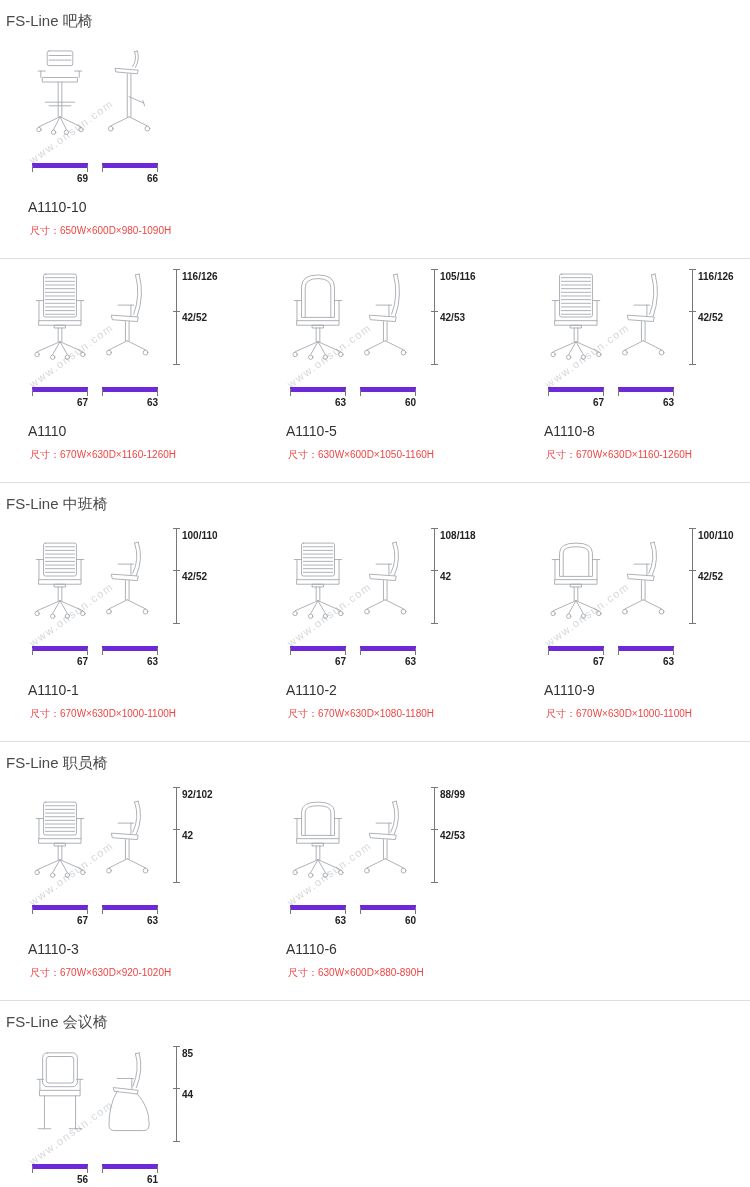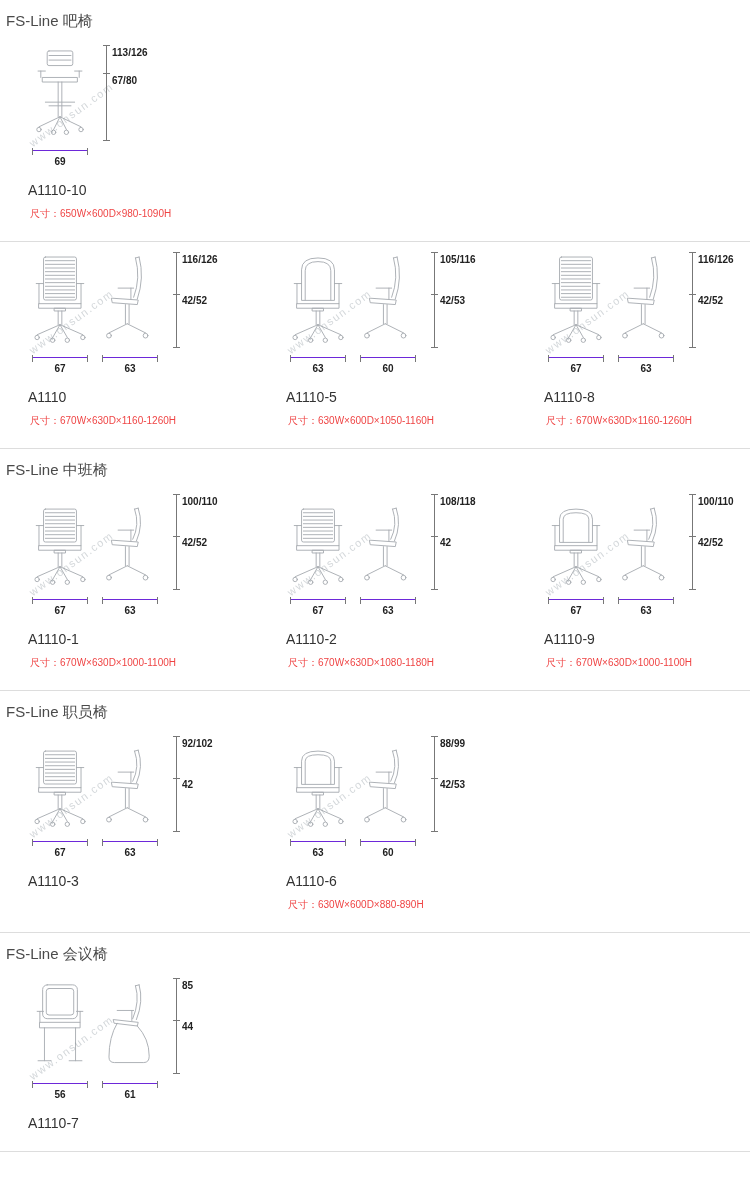--- a/index.html
+++ b/index.html
@@ -5,21 +5,21 @@
   *{margin:0;padding:0;box-sizing:border-box}
   html,body{background:#fff}
   body{width:750px;font-family:"Liberation Sans","DejaVu Sans",sans-serif;color:#333}
   .section{padding:10px 0 20px;border-bottom:1px solid #ddd}
   .sec-title{font-size:15px;color:#4a4a4a;padding:2px 0 14px 6px}
   .row{display:flex;align-items:flex-start;padding-left:28px}
   .item{width:258px;flex:0 0 auto}
   .views{display:flex;align-items:flex-start;position:relative}
   .view{display:flex;flex-direction:column;align-items:center;margin-right:6px}
   .drawing{width:64px;height:96px;display:block}
-  .hdim{position:relative;width:56px;border-top:1px solid #6d28d9;margin-top:9px;text-align:center}
+  .hdim{position:relative;width:56px;border-top:5px solid #6d28d9;margin-top:22px;text-align:right}
   .hdim::before,.hdim::after{content:"";position:absolute;top:-3px;height:7px;border-left:1px solid #777}
   .hdim::before{left:0}
   .hdim::after{right:0}
   .hnum{display:inline-block;font-size:10px;font-weight:700;color:#222;padding-top:3px;line-height:1}
   .vdim{position:relative;width:48px;height:96px;margin-left:8px}
   .vdim::before{content:"";position:absolute;left:0;top:0;bottom:0;border-left:1px solid #777}
   .tk{position:absolute;left:-3px;width:7px;border-top:1px solid #777}
   .tkT{top:0}.tkM{top:44%}.tkB{bottom:0}
   .vdim--bar .tkM{top:29%}
   .vnum{position:absolute;left:6px;font-size:10px;font-weight:700;color:#222;white-space:nowrap;line-height:1}
@@ -169,26 +169,25 @@
   <div class="row">
     <div class="item">
       <div class="views">
         <span class="wm">www.onsun.com</span>
         <div class="view">
           <svg class="drawing">
               <use href="#bar-f"></use>
             </svg>
           <div class="hdim"><span class="hnum">69</span></div>
         </div>
-        <div class="vdim vdim--bar">
-          <i class="tk tkT"></i>
-            <i class="tk tkM"></i>
-            <i class="tk tkB"></i>
-          <span class="vnum v1">113/126</span>
-          <span class="vnum v2">67/80</span>
+        <div class="view">
+          <svg class="drawing">
+              <use href="#bar-s"></use>
+            </svg>
+          <div class="hdim"><span class="hnum">66</span></div>
         </div>
       </div>
       <div class="model">A1110-10</div>
       <div class="size">尺寸：650W×600D×980-1090H</div>
     </div>
   </div>
 </div>
 
 <div class="section">
   <div class="row">
@@ -386,20 +385,21 @@
         </div>
         <div class="vdim">
           <i class="tk tkT"></i>
             <i class="tk tkM"></i>
             <i class="tk tkB"></i>
           <span class="vnum v1">92/102</span>
           <span class="vnum v2">42</span>
         </div>
       </div>
       <div class="model">A1110-3</div>
+      <div class="size">尺寸：670W×630D×920-1020H</div>
     </div>
 
     <div class="item">
       <div class="views">
         <span class="wm">www.onsun.com</span>
         <div class="view">
           <svg class="drawing">
               <use href="#midr-f"></use>
             </svg>
           <div class="hdim"><span class="hnum">63</span></div>

